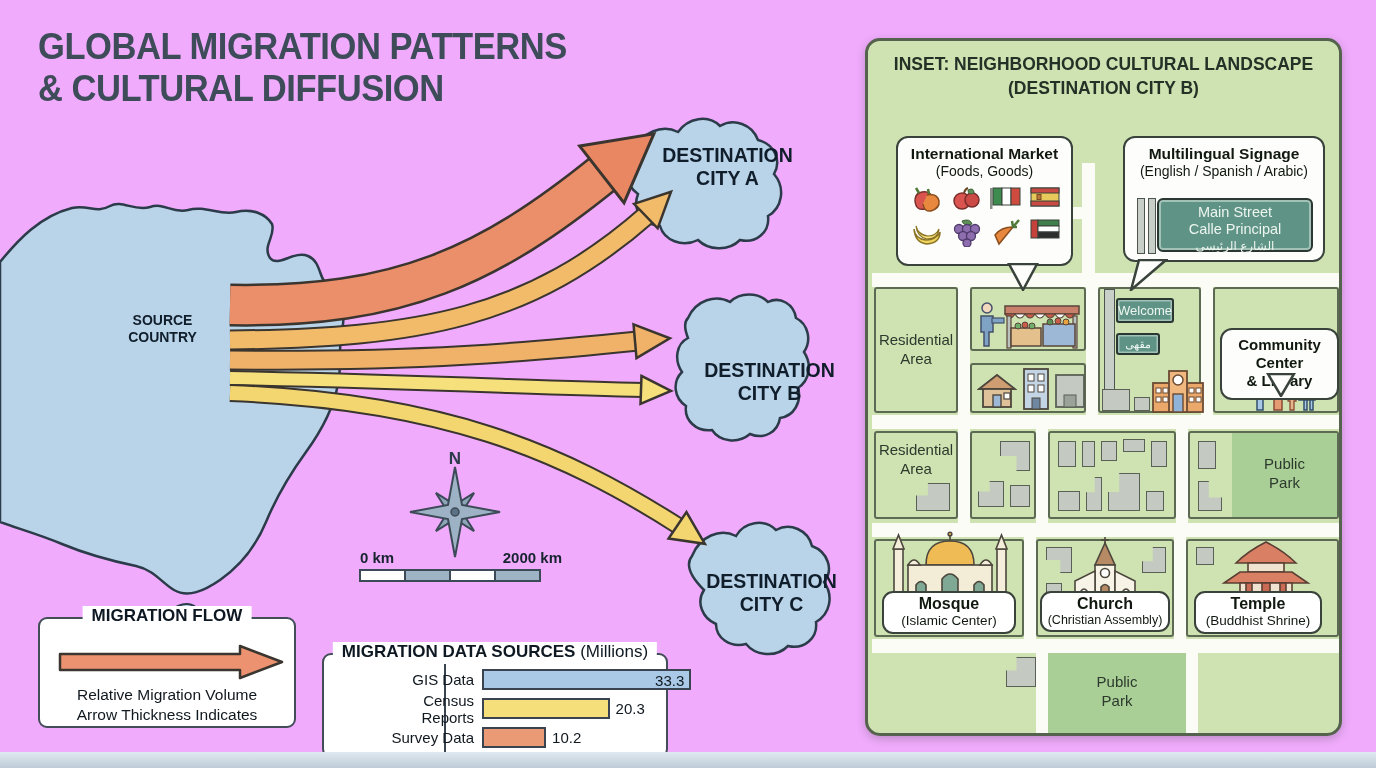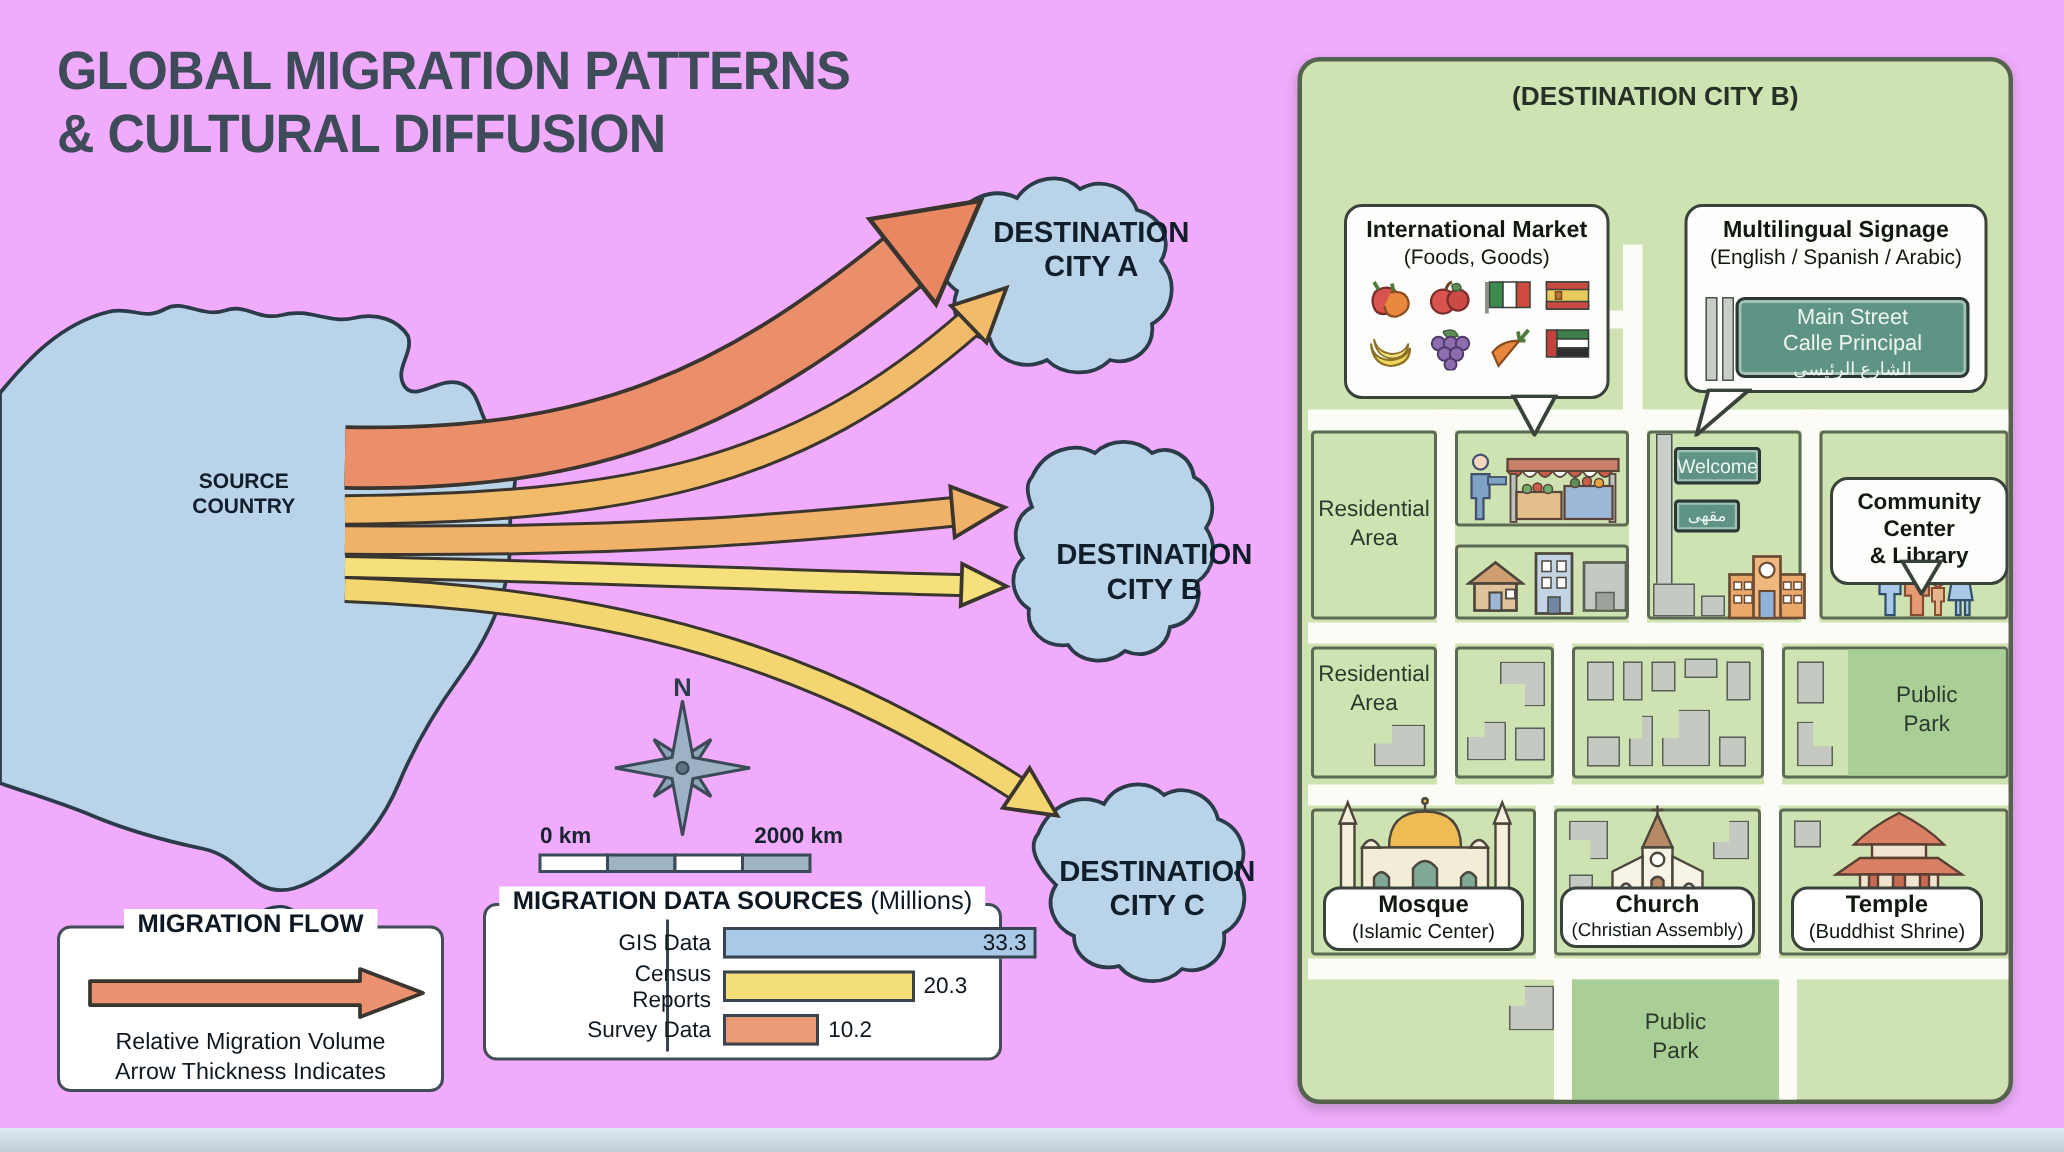--- a/index.html
+++ b/index.html
@@ -28,21 +28,21 @@
 
   
   .box { position:absolute; background:#ffffff; border:2px solid #424d58; border-radius:9px; }
   .box-title { position:absolute; top:-13px; left:50%; transform:translateX(-50%); background:#ffffff;
     padding:0 9px; font-size:17px; font-weight:bold; color:#0e1822; white-space:nowrap; }
   .flow-box { left:38px; top:617px; width:258px; height:111px; }
   .flow-arrow-svg { position:absolute; left:10px; top:24px; }
   .flow-caption { position:absolute; left:0; top:66px; width:100%; text-align:center;
     font-size:15.5px; color:#10181f; line-height:1.3; }
 
-  .chart-box { left:322px; top:602px; width:346px; height:105px; }
+  .chart-box { left:322px; top:653px; width:346px; height:105px; }
   .chart-row { position:absolute; left:0; height:23px; display:flex; align-items:center;padding-left:44px; }
   .chart-row.r0 { top:13px; } .chart-row.r1 { top:42px; } .chart-row.r2 { top:71px; }
   .bar-label { width:114px; text-align:right; font-size:15px; color:#10181f; padding-right:8px; }
   .bar-track { position:relative; width:220px; height:21px; display:flex; align-items:center; }
   .bar { position:relative; height:21px; border:2px solid #394450; }
   .chart-axis { position:absolute; left:120px; top:9px; width:2px; height:88px; background:#394450; }
   .val-in { position:absolute; right:5px; top:50%; transform:translateY(-50%); font-size:15px; color:#10181f; }
   .val-out { margin-left:6px; font-size:15px; color:#10181f; white-space:nowrap; }
 
   
@@ -225,20 +225,21 @@
       <div class="bar-label">Survey Data</div>
       <div class="bar-track">
         <div class="bar" style="width: 29.1429%; background: rgb(234, 154, 116);"></div>
         <span class="val-out">10.2</span>
       </div>
     </div>
   </div>
 
   <div class="inset">
     <div class="inset-title">
+      <span>INSET: NEIGHBORHOOD CULTURAL LANDSCAPE</span>
       <span class="sub">(DESTINATION CITY B)</span>
     </div>
 
     <div class="street" style="left:214px;top:122px;width:13px;height:112px;"></div>
     <div class="street" style="left:120px;top:166px;width:96px;height:12px;"></div>
     <div class="street" style="left:4px;top:232px;width:467px;height:14px;"></div>
     <div class="street" style="left:4px;top:374px;width:467px;height:14px;"></div>
     <div class="street" style="left:4px;top:482px;width:467px;height:14px;"></div>
     <div class="street" style="left:4px;top:598px;width:467px;height:14px;"></div>
     <div class="street" style="left:90px;top:232px;width:12px;height:156px;"></div>
@@ -524,21 +525,21 @@
       <div class="street-sign">
         <div class="sign-en">Main Street</div>
         <div class="sign-es">Calle Principal</div>
         <div class="sign-ar">الشارع الرئيسي</div>
       </div>
     </div>
     <svg class="tail" style="left:258px;top:218px;" width="42" height="32">
       <polygon points="5,31 13,1 40,1" fill="#fdfefb" stroke="#39423b" stroke-width="2.5"></polygon>
     </svg>
 
-    <div class="bubble" style="left:352px;top:277px;width:119px;height:72px;">
+    <div class="bubble" style="left:352px;top:287px;width:119px;height:72px;">
       <div class="bubble-title" style="margin-top:6px;font-size:15px;line-height:1.2;">Community Center</div>
       <div class="bubble-title" style="margin-top:0;font-size:15px;line-height:1.2;">&amp; Library</div>
     </div>
     <svg class="tail" style="left:398px;top:332px;" width="30" height="24">
       <polygon points="15,23 2,1 28,1" fill="#fdfefb" stroke="#39423b" stroke-width="2.5"></polygon>
     </svg>
   </div>
 
   <div class="footer-strip"></div>
 </div>

